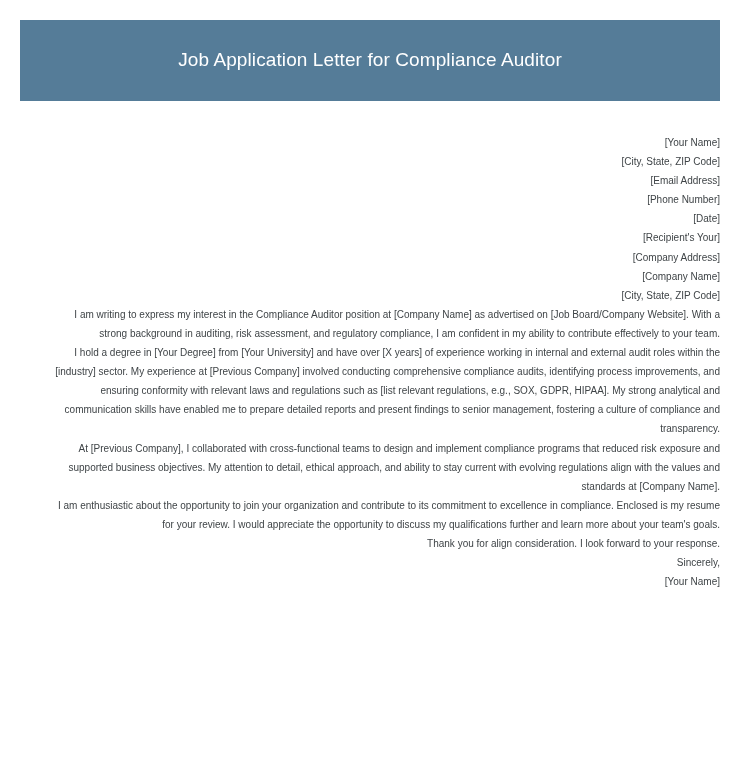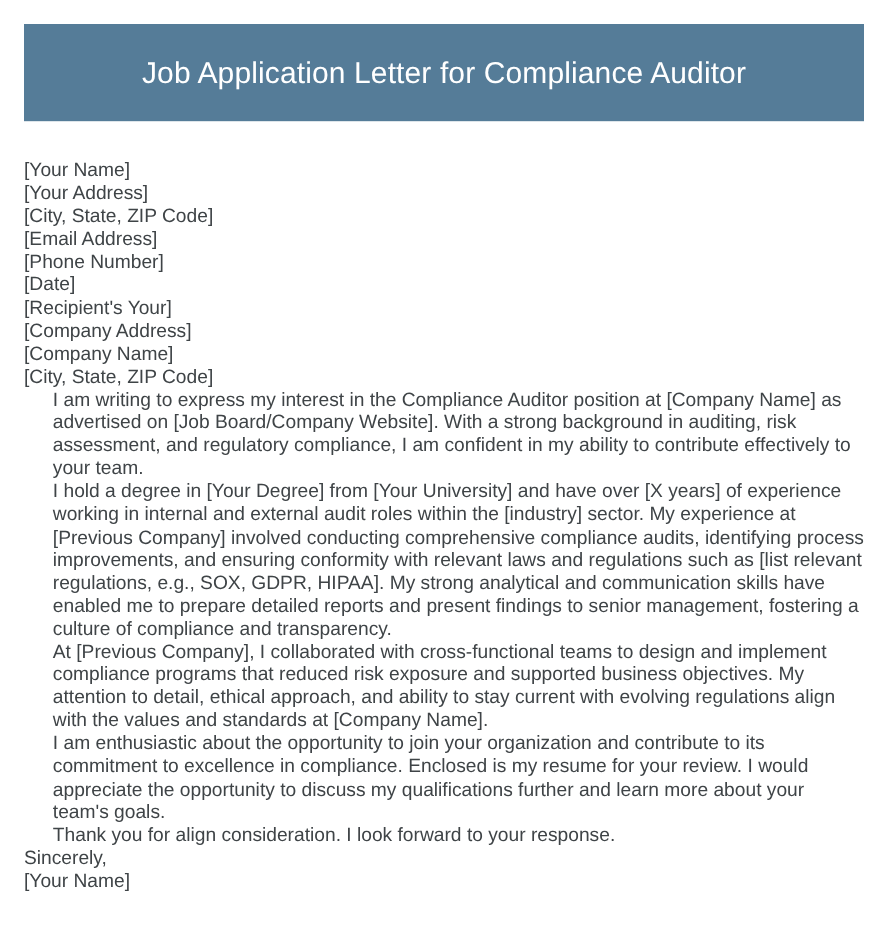--- a/index.html
+++ b/index.html
@@ -27,37 +27,37 @@
     width: 700px;
     height: 81px;
     background: #557c98;
     display: flex;
     align-items: center;
     justify-content: center;
     box-sizing: border-box;
   }
   .header-title {
     color: #ffffff;
-    font-size: 25px;
+    font-size: 19px;
     font-weight: 400;
     letter-spacing: 0.1px;
     line-height: 1.2;
     text-align: center;
     font-family: "Liberation Sans", sans-serif;
   }
   .letter-body {
     position: absolute;
     left: 20px;
     top: 133px;
     width: 700px;
     color: #3f4447;
-    font-size: 16px;
+    font-size: 10px;
     line-height: 19.1px;
     font-family: "Liberation Sans", sans-serif;
-    text-align: left;
+    text-align: right;
   }
   .line {
     display: block;
     white-space: pre-wrap;
     word-wrap: break-word;
   }
   .para {
     display: block;
     white-space: normal;
     word-wrap: break-word;
@@ -69,21 +69,20 @@
 
 <div class="page">
 
   <div class="header-banner">
     <div class="header-title">Job Application Letter for Compliance Auditor</div>
   </div>
 
   <div class="letter-body">
 
     <span class="line">[Your Name]</span>
-    <span class="line">[Your Address]</span>
     <span class="line">[City, State, ZIP Code]</span>
     <span class="line">[Email Address]</span>
     <span class="line">[Phone Number]</span>
     <span class="line">[Date]</span>
 
     <span class="line">[Recipient's Your]</span>
     <span class="line">[Company Address]</span>
     <span class="line">[Company Name]</span>
     <span class="line">[City, State, ZIP Code]</span>
 

